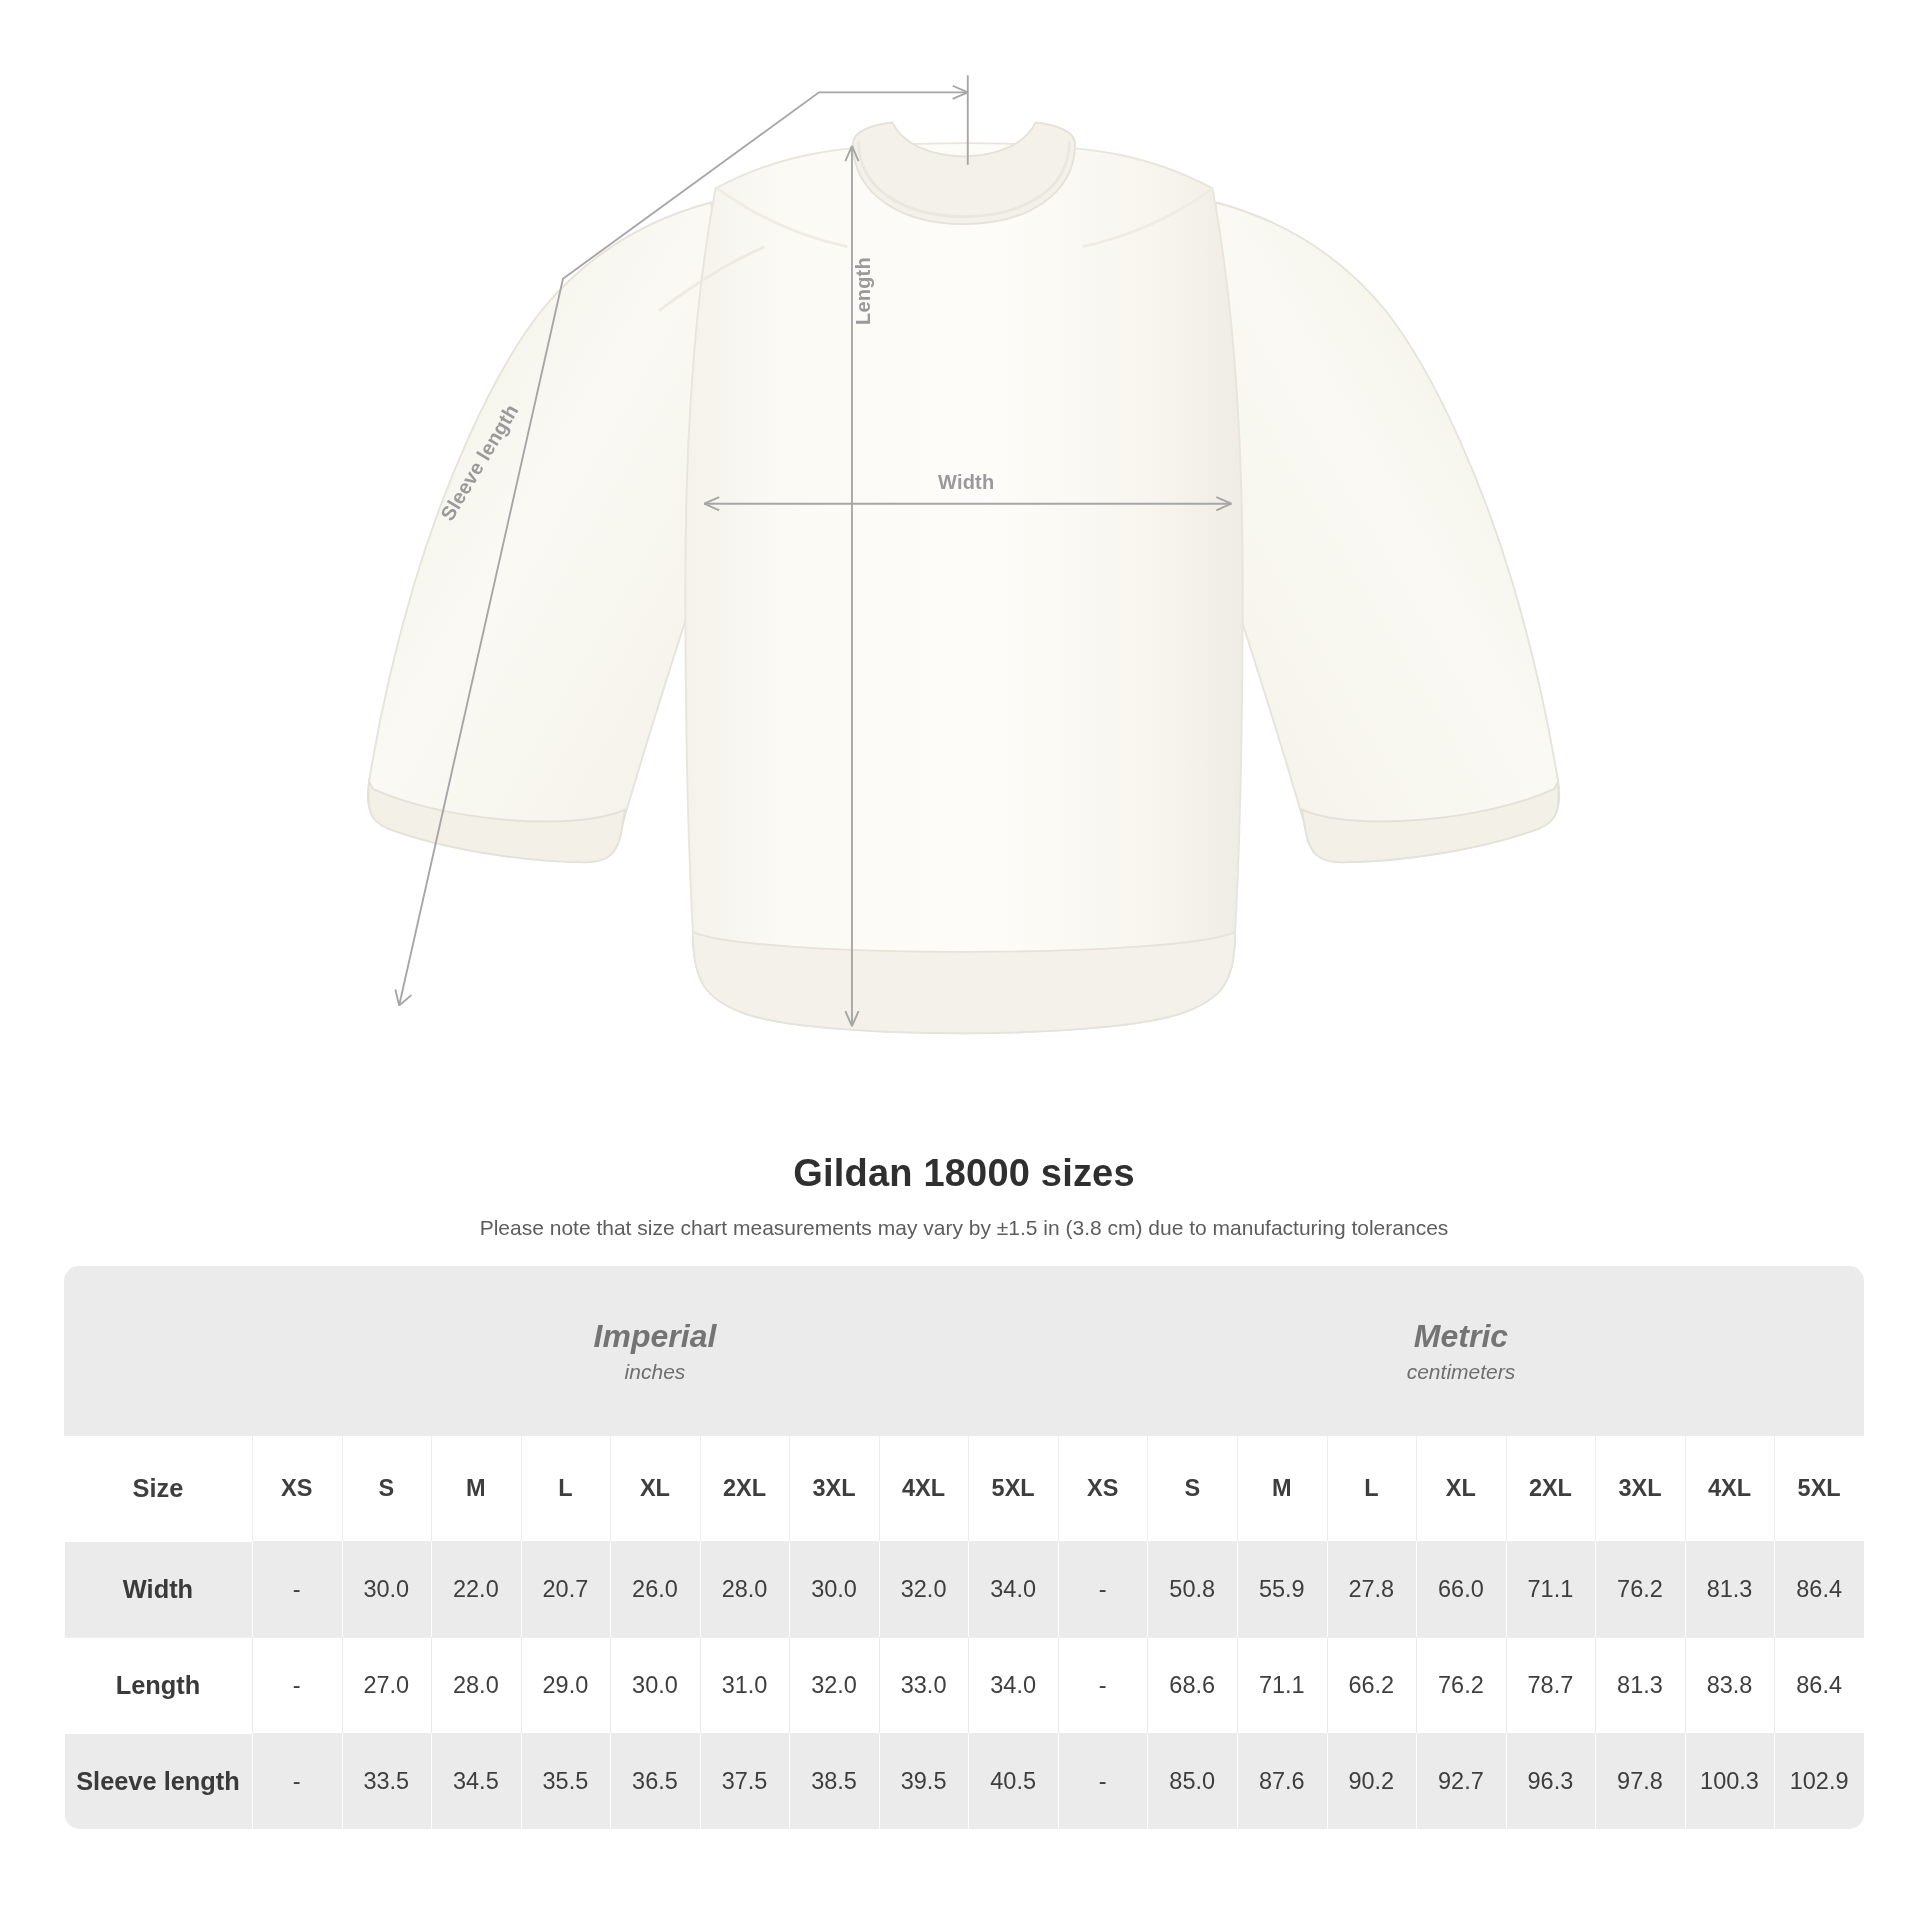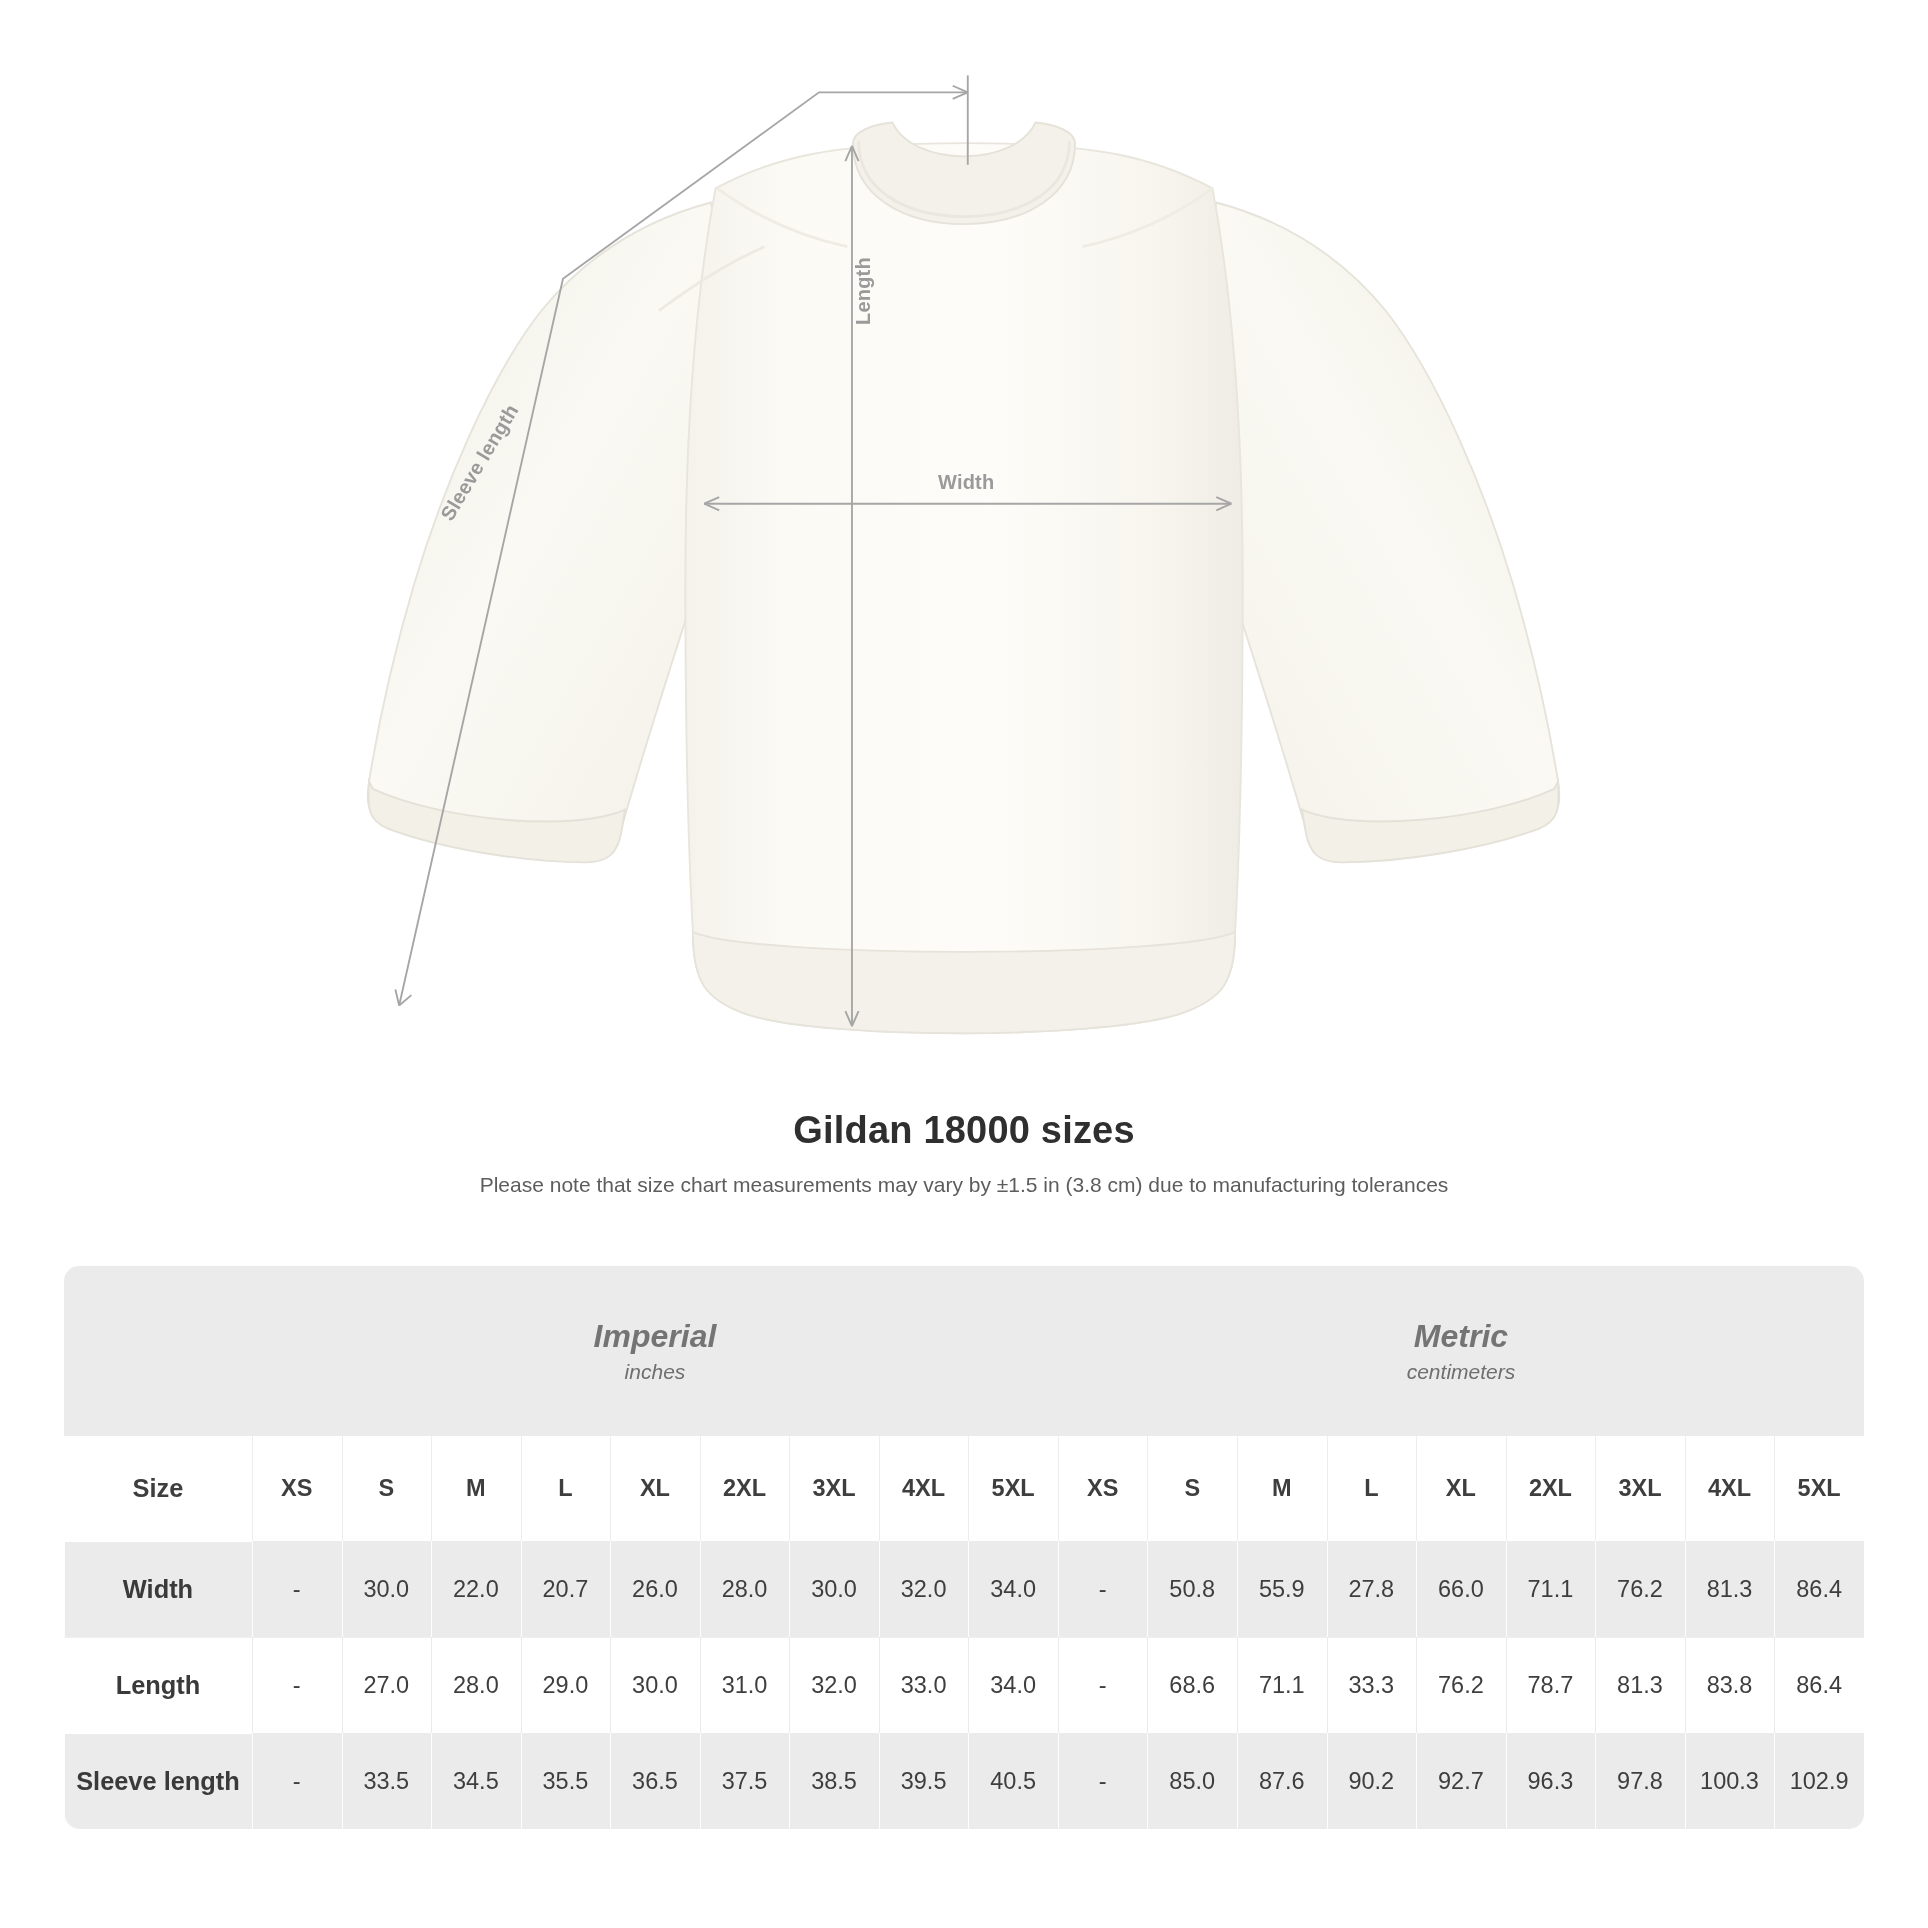--- a/index.html
+++ b/index.html
@@ -54,21 +54,21 @@
   .dim-label.sleeve-label {
     left: 436px;
     top: 513px;
     transform: rotate(-59deg);
     transform-origin: left top;
   }
 
   
   .title-block {
     position: absolute;
-    top: 1109px;
+    top: 1152px;
     left: 0;
     width: 1928px;
     text-align: center;
   }
   .chart-title {
     font-size: 38px;
     font-weight: bold;
     color: #2f2f2f;
     margin: 0;
     letter-spacing: 0.2px;
@@ -351,21 +351,21 @@
             <td class="sep">28.0</td>
             <td class="sep">29.0</td>
             <td class="sep">30.0</td>
             <td class="sep">31.0</td>
             <td class="sep">32.0</td>
             <td class="sep">33.0</td>
             <td class="sep">34.0</td>
             <td class="sep">-</td>
             <td class="sep">68.6</td>
             <td class="sep">71.1</td>
-            <td class="sep">33.3</td>
+            <td class="sep">66.2</td>
             <td class="sep">76.2</td>
             <td class="sep">78.7</td>
             <td class="sep">81.3</td>
             <td class="sep">83.8</td>
             <td class="sep">86.4</td>
           </tr>
           <tr class="data-row shaded last">
             <td class="rowhead">Sleeve length</td>
             <td class="sep">-</td>
             <td class="sep">33.5</td>

